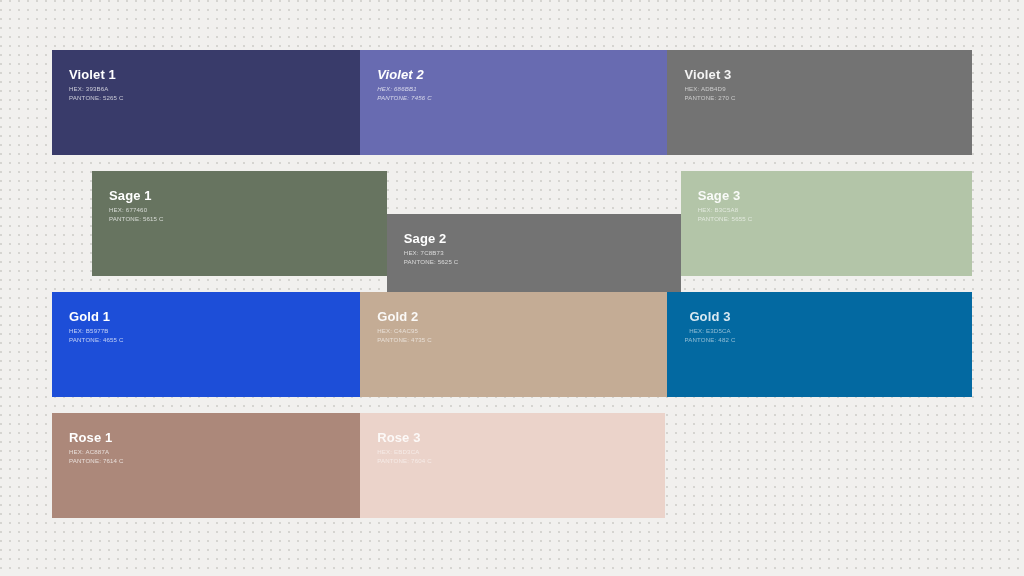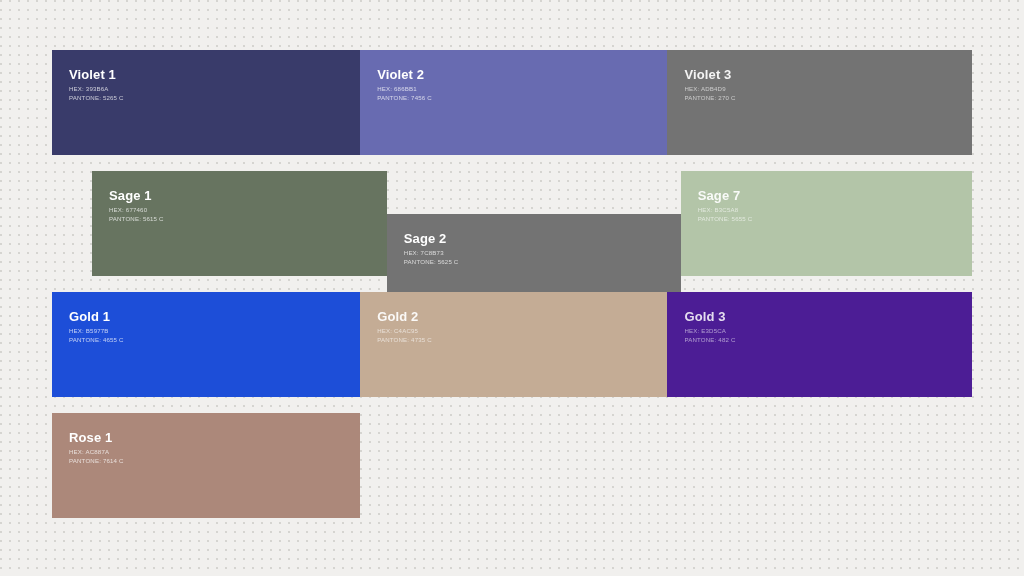--- a/index.html
+++ b/index.html
@@ -86,21 +86,21 @@
 
 <div class="palette-board">
     <div class="palette-row">
       <div class="swatch text-light" style="background-color: rgb(57, 59, 106); width: 33.5%;">
         <div class="swatch-labels">
           <div class="swatch-name">Violet 1</div>
           <div class="swatch-hex">HEX: 393B6A</div>
           <div class="swatch-pantone">PANTONE: 5265 C</div>
         </div>
       </div>
-      <div class="swatch text-light" style="background-color: rgb(104, 107, 177); width: 33.4%;">
+      <div class="swatch text-light" style="background-color: rgb(104, 107, 177); width: 33.4%; font-style: italic;">
         <div class="swatch-labels">
           <div class="swatch-name">Violet 2</div>
           <div class="swatch-hex">HEX: 686BB1</div>
           <div class="swatch-pantone">PANTONE: 7456 C</div>
         </div>
       </div>
       <div class="swatch text-dim" style="background-color: #737373; width: 33.1%;">
         <div class="swatch-labels">
           <div class="swatch-name">Violet 3</div>
           <div class="swatch-hex">HEX: ADB4D9</div>
@@ -118,51 +118,58 @@
       </div>
       <div class="swatch text-light" style="background-color: #737373; width: 33.4%; margin-top: 43px;">
         <div class="swatch-labels">
           <div class="swatch-name">Sage 2</div>
           <div class="swatch-hex">HEX: 7C8B73</div>
           <div class="swatch-pantone">PANTONE: 5625 C</div>
         </div>
       </div>
       <div class="swatch text-dim" style="background-color: rgb(179, 197, 168); width: 33.1%;">
         <div class="swatch-labels">
-          <div class="swatch-name">Sage 7</div>
+          <div class="swatch-name">Sage 3</div>
           <div class="swatch-hex">HEX: B3C5A8</div>
           <div class="swatch-pantone">PANTONE: 5655 C</div>
         </div>
       </div>
     </div>
     <div class="palette-row">
       <div class="swatch text-light" style="background-color: #1d4ed8; width: 33.5%;">
         <div class="swatch-labels">
           <div class="swatch-name">Gold 1</div>
           <div class="swatch-hex">HEX: B5977B</div>
           <div class="swatch-pantone">PANTONE: 4655 C</div>
         </div>
       </div>
       <div class="swatch text-dim" style="background-color: rgb(196, 172, 149); width: 33.4%; padding-left: 24px;">
         <div class="swatch-labels">
           <div class="swatch-name">Gold 2</div>
           <div class="swatch-hex">HEX: C4AC95</div>
           <div class="swatch-pantone">PANTONE: 4735 C</div>
         </div>
       </div>
-      <div class="swatch text-faint" style="background-color: #4c1d95; width: 33.1%;">
+      <div class="swatch text-faint" style="background-color: #0369a1; width: 33.1%; text-align: center;">
         <div class="swatch-labels">
           <div class="swatch-name">Gold 3</div>
           <div class="swatch-hex">HEX: E3D5CA</div>
           <div class="swatch-pantone">PANTONE: 482 C</div>
         </div>
       </div>
     </div>
     <div class="palette-row">
       <div class="swatch text-light" style="background-color: rgb(172, 136, 122); width: 33.5%;">
         <div class="swatch-labels">
           <div class="swatch-name">Rose 1</div>
           <div class="swatch-hex">HEX: AC887A</div>
           <div class="swatch-pantone">PANTONE: 7614 C</div>
         </div>
       </div>
+      <div class="swatch text-faint" style="background-color: rgb(235, 211, 202); width: 33.1%;">
+        <div class="swatch-labels">
+          <div class="swatch-name">Rose 3</div>
+          <div class="swatch-hex">HEX: EBD3CA</div>
+          <div class="swatch-pantone">PANTONE: 7604 C</div>
+        </div>
+      </div>
     </div>
   </div>
 
 </body></html>

